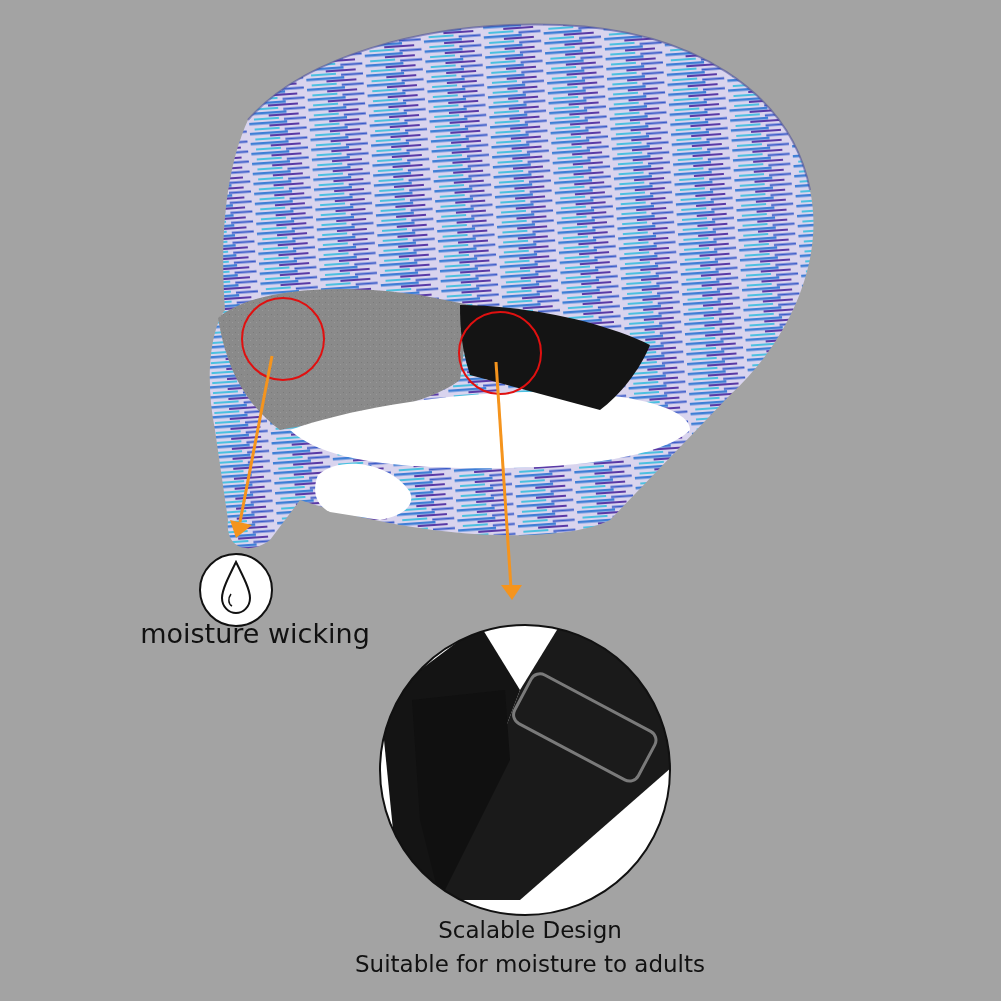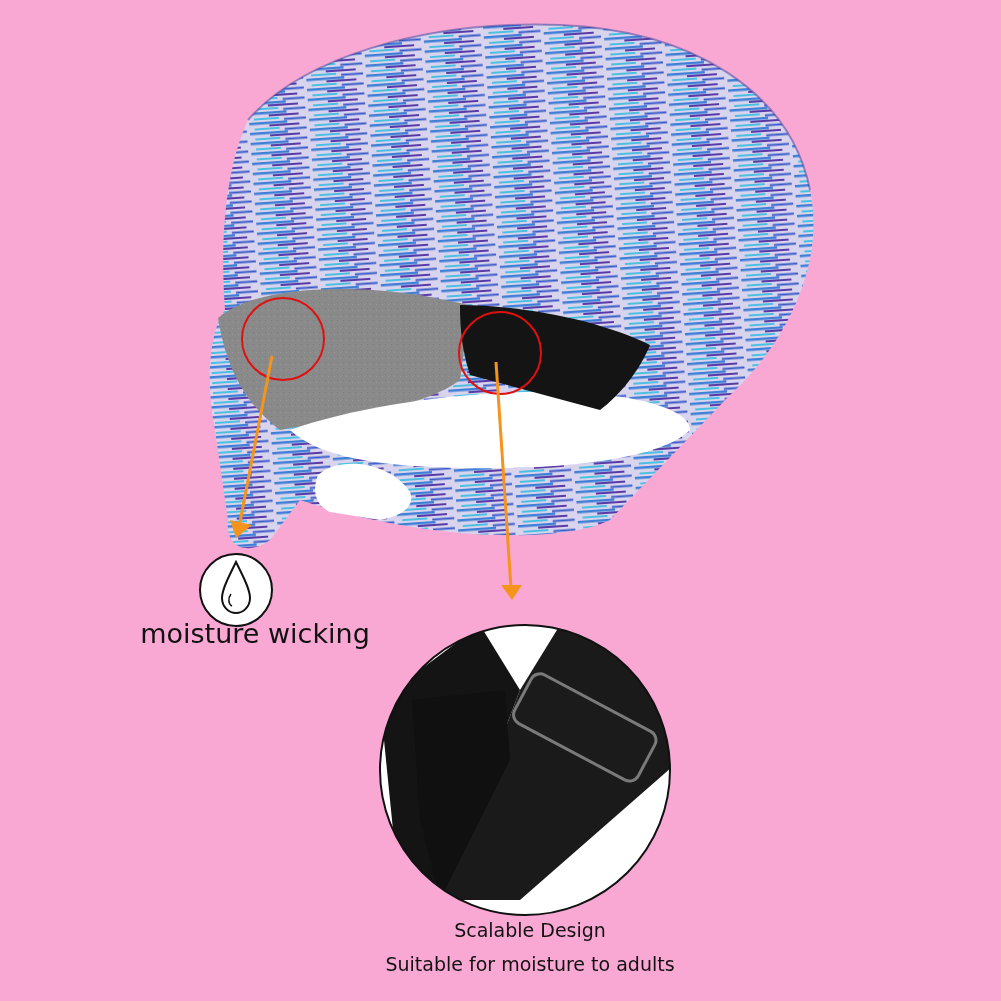--- a/index.html
+++ b/index.html
@@ -1,23 +1,23 @@
 <!DOCTYPE html>
 <html><head>
 <meta charset="utf-8">
 <style>
   html, body { margin: 0; padding: 0; background: #ffffff; }
-  #stage { position: relative; width: 1001px; height: 1001px; overflow: hidden; background: #f9a8d4; }
+  #stage { position: relative; width: 1001px; height: 1001px; overflow: hidden; background: #a3a3a3; }
   svg.full { position: absolute; left: 0; top: 0; width: 1001px; height: 1001px; }
   .label {
     position: absolute; font-family: "DejaVu Sans", sans-serif; color: #111111;
     white-space: nowrap; text-align: center;
   }
   #label-moisture { left: 130px; top: 618px; width: 250px; font-size: 27px; }
-  #label-scalable { left: 320px; top: 913px; width: 420px; font-size: 19px; line-height: 34px; }
+  #label-scalable { left: 320px; top: 913px; width: 420px; font-size: 23px; line-height: 34px; }
 </style>
 </head>
 <body>
 
 <div id="stage">
   <svg class="full" viewBox="0 0 1001 1001">
     <defs>
       <pattern id="stripes" width="60" height="10" patternUnits="userSpaceOnUse" patternTransform="rotate(-4)">
         <rect width="60" height="10" fill="#d9d4ee"></rect>
         <rect x="0" y="0" width="38" height="2.5" fill="#3f7fd6"></rect>

